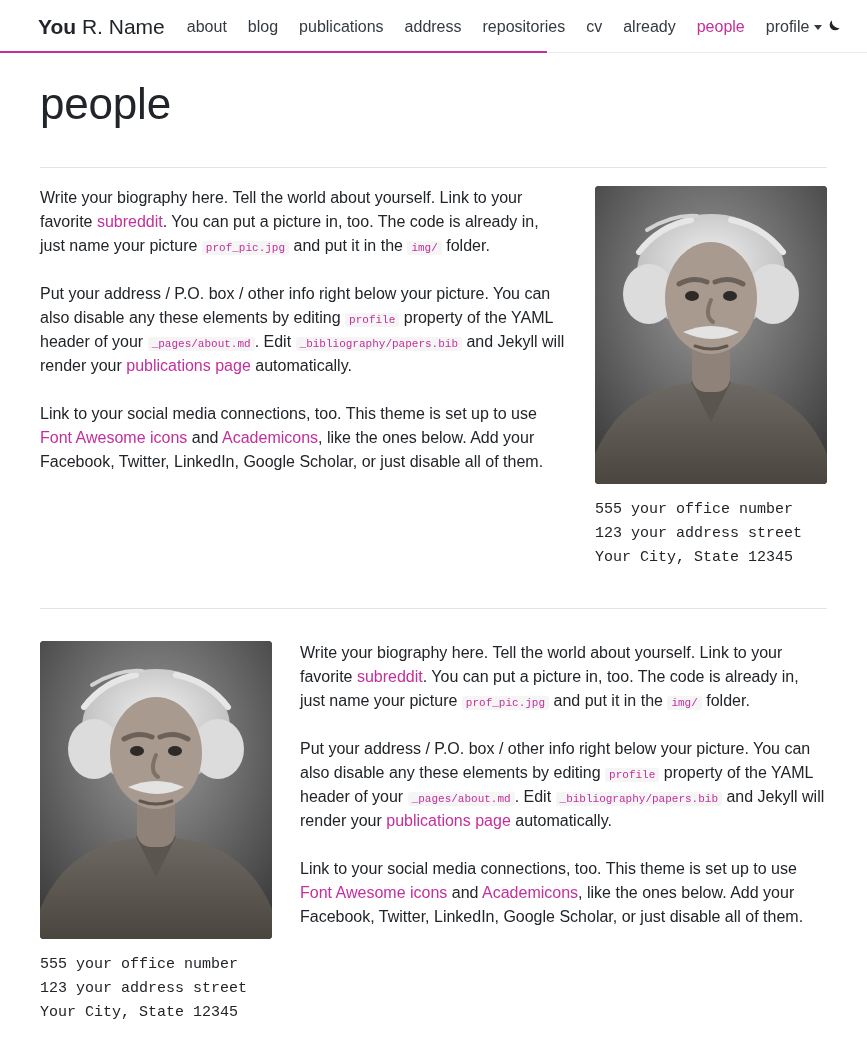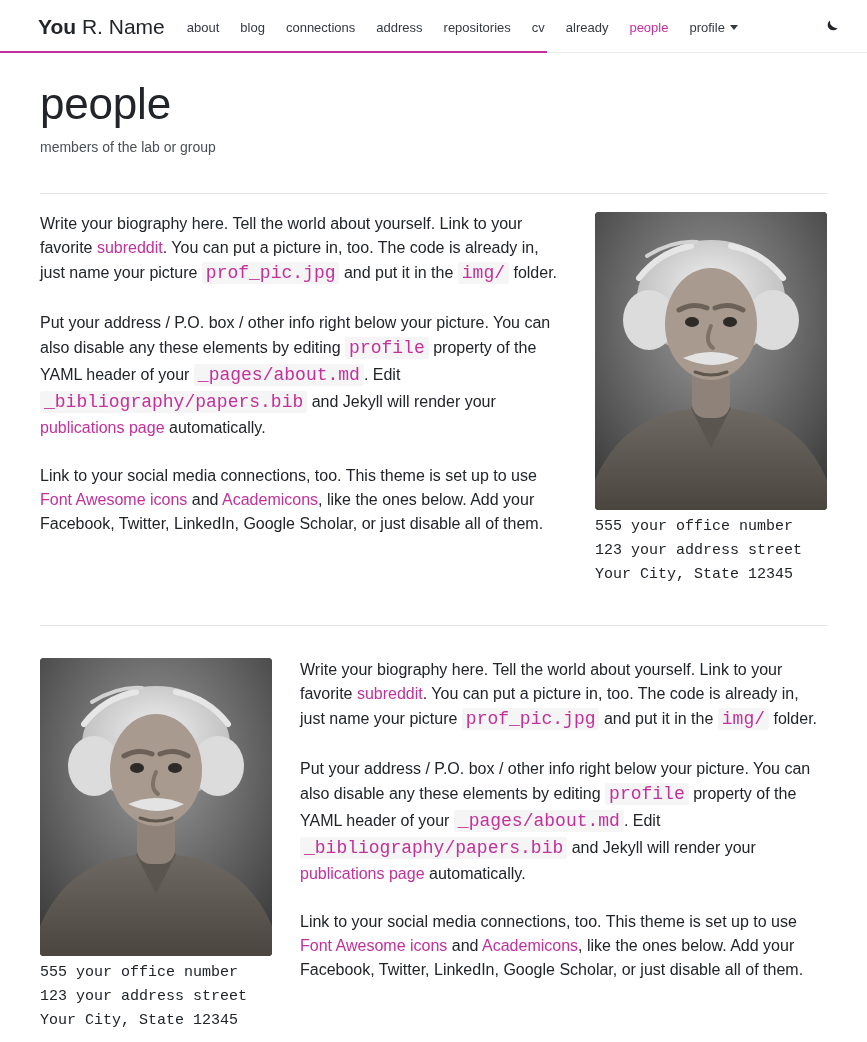--- a/index.html
+++ b/index.html
@@ -31,21 +31,21 @@
   .brand .brand-rest { font-weight: 400; }
   .nav-links {
     display: flex;
     align-items: center;
     gap: 21px;
     flex: 1;
   }
   .nav-link {
     color: #343a40;
     text-decoration: none;
-    font-size: 13px;
+    font-size: 16px;
     white-space: nowrap;
   }
   .nav-link.active { color: #c32f9b; }
   .nav-link.dropdown::after {
     content: "";
     display: inline-block;
     margin-left: 5px;
     vertical-align: 2px;
     border-left: 4px solid transparent;
     border-right: 4px solid transparent;
@@ -99,21 +99,21 @@
   .bio p {
     font-size: 16px;
     line-height: 1.5;
     color: #212529;
     margin: 0 0 24px 0;
   }
   .bio p:last-child { margin-bottom: 0; }
   a.link { color: #c32f9b; text-decoration: none; margin-top: 32px; }
   code.inline {
     font-family: "Liberation Mono", monospace;
-    font-size: 18px;
+    font-size: 11px;
     color: #c32f9b;
     background: #f5f5f5;
     padding: 1px 4px;
     border-radius: 3px;
   }
 
   .photo-col { width: 232px; flex: 0 0 232px; }
   .photo-col.left { width: 232px; flex: 0 0 232px; }
   .photo {
     width: 232px;
@@ -122,54 +122,53 @@
     overflow: hidden;
     display: block;
     background: #333;
   }
   .photo svg { display: block; width: 100%; height: 100%; }
   .address {
     font-family: "Liberation Mono", monospace;
     font-size: 15px;
     line-height: 1.6;
     color: #212529;
-    margin-top: 5px;
+    margin-top: 14px;
     white-space: pre-line;
   }
 
   .second-block { margin-top: 14px; }
   .second-block .bio p { margin-bottom: 24px; }
 </style>
 </head>
 <body>
 
 <div class="navbar">
   <a href="#" class="brand"><span class="brand-strong">You</span><span class="brand-rest"> R. Name</span></a>
   <div class="nav-links">
     <a href="#" class="nav-link">about</a>
     <a href="#" class="nav-link">blog</a>
-    <a href="#" class="nav-link">connections</a>
+    <a href="#" class="nav-link">publications</a>
     <a href="#" class="nav-link">address</a>
     <a href="#" class="nav-link">repositories</a>
     <a href="#" class="nav-link">cv</a>
     <a href="#" class="nav-link">already</a>
     <a href="#" class="nav-link active">people</a>
     <a href="#" class="nav-link dropdown">profile</a>
   </div>
   <button class="mode-toggle" aria-label="toggle dark mode">
     <svg viewBox="0 0 24 24" width="19" height="19" aria-hidden="true">
       <path d="M21 12.8A9 9 0 0 1 11.2 3a7 7 0 1 0 9.8 9.8z" fill="currentColor"></path>
     </svg>
   </button>
   <div class="nav-underline"></div>
 </div>
 
 <div class="page-wrap">
   <h1 class="page-title">people</h1>
-  <div class="page-subtitle">members of the lab or group</div>
   <hr class="hr">
 
   <div class="profile">
     <div class="bio" id="bio-0">
         <p><span>Write your biography here. Tell the world about yourself. Link to your favorite </span><a class="link" href="#">subreddit</a><span>. You can put a picture in, too. The code is already in, just name your picture </span><code class="inline">prof_pic.jpg</code><span> and put it in the </span><code class="inline">img/</code><span> folder.</span></p>
         <p><span>Put your address / P.O. box / other info right below your picture. You can also disable any these elements by editing </span><code class="inline">profile</code><span> property of the YAML header of your </span><code class="inline">_pages/about.md</code><span>. Edit </span><code class="inline">_bibliography/papers.bib</code><span> and Jekyll will render your </span><a class="link" href="#">publications page</a><span> automatically.</span></p>
         <p><span>Link to your social media connections, too. This theme is set up to use </span><a class="link" href="#">Font Awesome icons</a><span> and </span><a class="link" href="#">Academicons</a><span>, like the ones below. Add your Facebook, Twitter, LinkedIn, Google Scholar, or just disable all of them.</span></p>
       </div>
     <div class="photo-col">
       <div class="photo">

